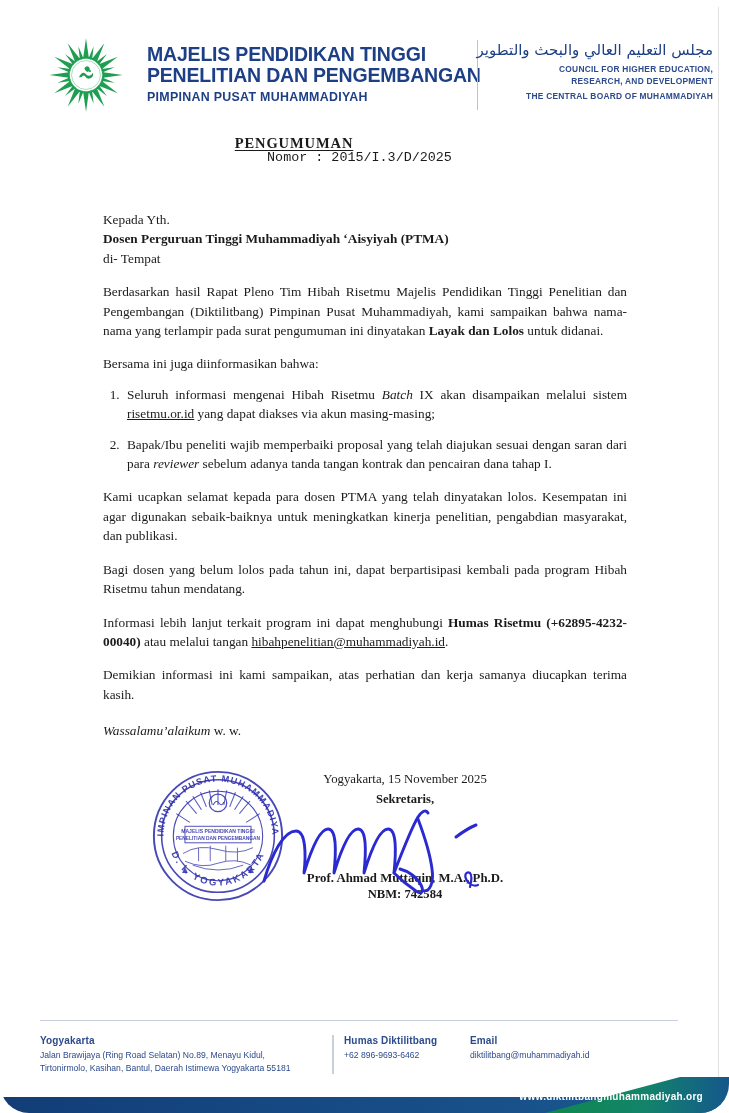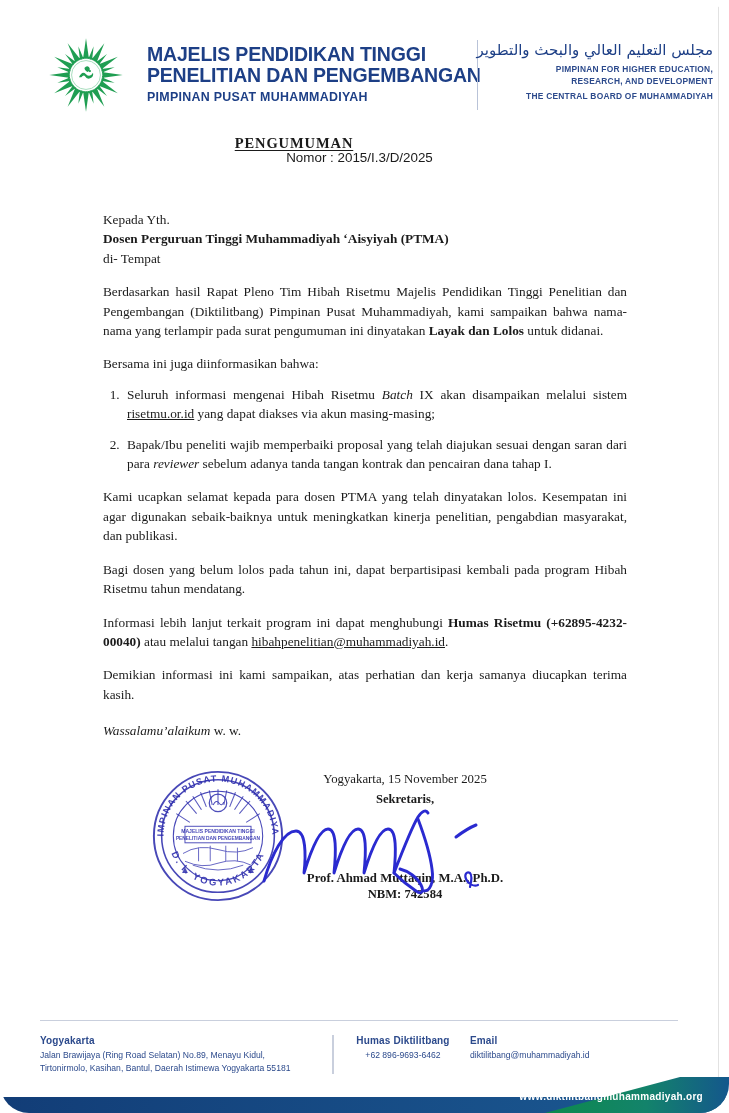--- a/index.html
+++ b/index.html
@@ -113,21 +113,21 @@
     letter-spacing: 0.9px;
     color: #1b1b1b;
     text-decoration: underline;
     text-underline-offset: 2px;
   }
   .doc-number {
     position: absolute;
     left: 0; top: 150px;
     width: 719px;
     text-align: center;
-    font-family: Liberation Sans, sans-serif;
+    font-family: Liberation Mono, monospace;
     font-size: 13.4px;
     color: #1b1b1b;
   }
 
   
   .body-area {
     position: absolute;
     left: 103px; top: 210px;
     width: 524px;
     color: #1b1b1b;
@@ -230,21 +230,21 @@
     position: absolute;
     left: 40px; top: 1034px;
     width: 660px;
     font-family: "Liberation Sans", sans-serif;
     color: #2c4a8c;
   }
   .f-cols { display: flex; align-items: flex-start; }
   .f-col { position: relative; }
   .f-col.addr  { width: 292px; }
   .f-col.tel   { width: 105px; padding-left: 8px; }
-  .f-col.humas { width: 118px; padding-left: 10px; text-align: center; }
+  .f-col.humas { width: 118px; padding-left: 10px; }
   .f-col.mail  { width: 200px; padding-left: 8px; }
   .f-sep {
     width: 1px;
     align-self: stretch;
     background: #c9cfdd;
     margin-top: 1px;
   }
   .f-head {
     font-size: 10px;
     font-weight: bold;
@@ -341,21 +341,21 @@
       <div class="org-line1">MAJELIS PENDIDIKAN TINGGI</div>
       <div class="org-line2">PENELITIAN DAN PENGEMBANGAN</div>
       <div class="org-line3">PIMPINAN PUSAT MUHAMMADIYAH</div>
     </div>
 
     <div class="hdr-divider"></div>
 
     <div class="arabic-block">
       <div class="arabic-line">مجلس التعليم العالي والبحث والتطوير</div>
       <div class="eng-gap"></div>
-      <div class="eng-line">PIMPINAN FOR HIGHER EDUCATION,</div>
+      <div class="eng-line">COUNCIL FOR HIGHER EDUCATION,</div>
       <div class="eng-line">RESEARCH, AND DEVELOPMENT</div>
       <div class="eng-gap"></div>
       <div class="eng-line">THE CENTRAL BOARD OF MUHAMMADIYAH</div>
     </div>
   </div>
 
   <div class="doc-title">
     <span class="t">PENGUMUMAN</span>
   </div>
   <div class="doc-number">Nomor   : 2015/I.3/D/2025</div>

